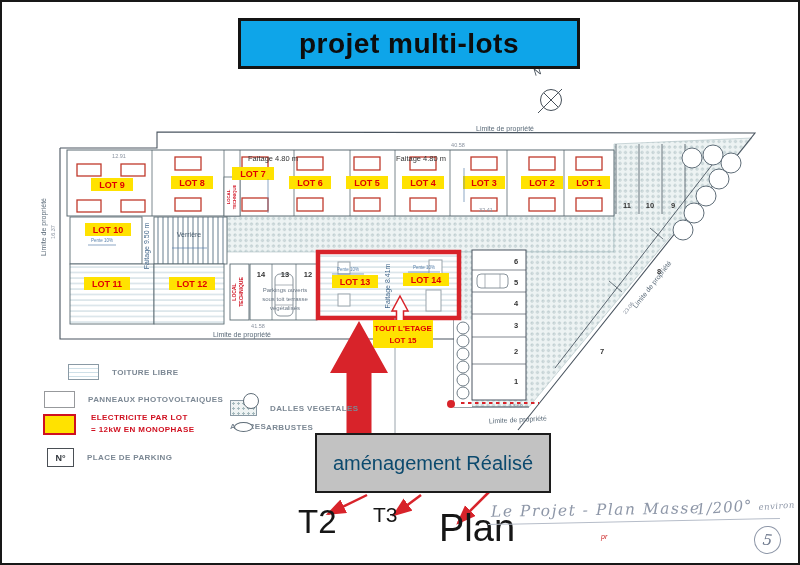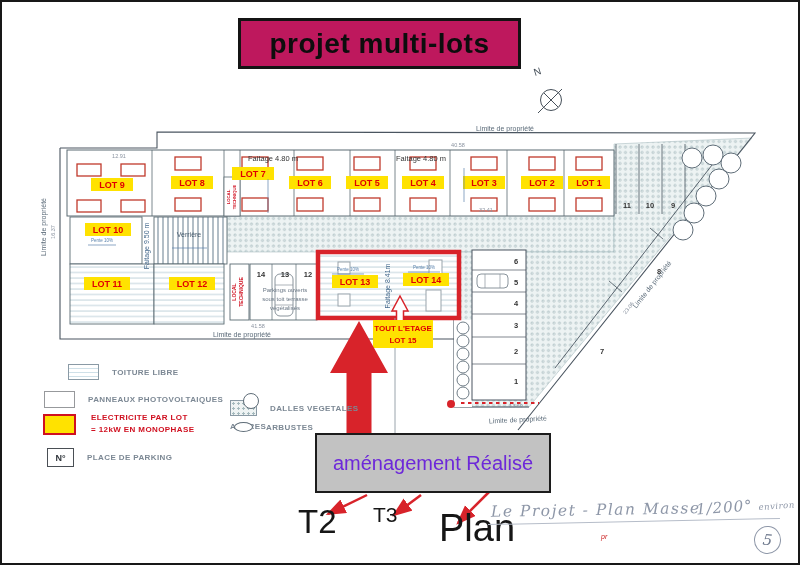--- a/index.html
+++ b/index.html
@@ -1,25 +1,25 @@
 <!DOCTYPE html>
 <html><head>
 <meta charset="utf-8">
 <style>
   html,body{margin:0;padding:0;background:#fff;}
   .page{position:relative;width:800px;height:565px;background:#fff;border:2px solid #181818;
         box-sizing:border-box;overflow:hidden;font-family:"Liberation Sans",sans-serif;}
   svg text{font-family:"Liberation Sans",sans-serif;}
   .abs{position:absolute;}
-  .title-box{left:236px;top:16px;width:283px;height:51px;background:#be185d;border:3px solid #141414;
+  .title-box{left:236px;top:16px;width:342px;height:51px;background:#0ea5e9;border:3px solid #141414;
       display:flex;align-items:center;justify-content:center;font-size:28px;font-weight:bold;
       color:#0d0d0d;letter-spacing:.5px;box-sizing:border-box;}
   .note-box{left:313px;top:431px;width:236px;height:60px;background:#c2c2c2;border:2.5px solid #1c1c1c;
       display:flex;flex-direction:column;align-items:center;justify-content:center;font-size:20px;
-      color:#6d28d9;line-height:1.3;box-sizing:border-box;}
+      color:#0c4a6e;line-height:1.3;box-sizing:border-box;}
   .unit{color:#161616;font-weight:400;}
   .t2{left:296px;top:501px;font-size:33px;}
   .t3{left:371px;top:501px;font-size:21px;}
   .loft{left:437px;top:505px;font-size:38px;}
   
   .lg-row{position:absolute;display:flex;align-items:center;gap:13px;}
   .lg-label{font-size:8px;font-weight:bold;color:#7c8894;letter-spacing:.4px;}
   .lg-label.red{color:#d01020;line-height:1.5;}
   .sw{box-sizing:border-box;flex:0 0 auto;}
   .sw-toiture{width:31px;height:16px;border:1px solid #8a9aa5;

